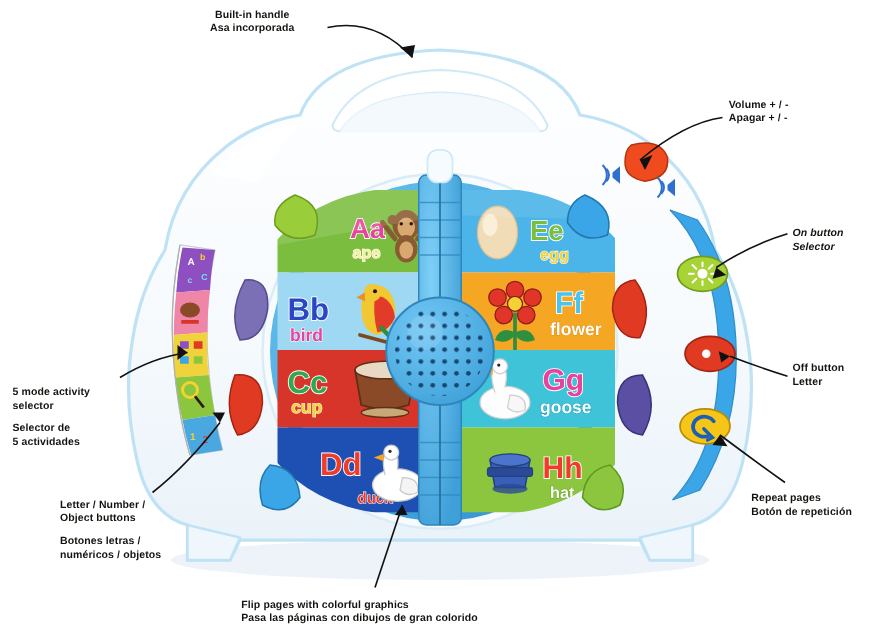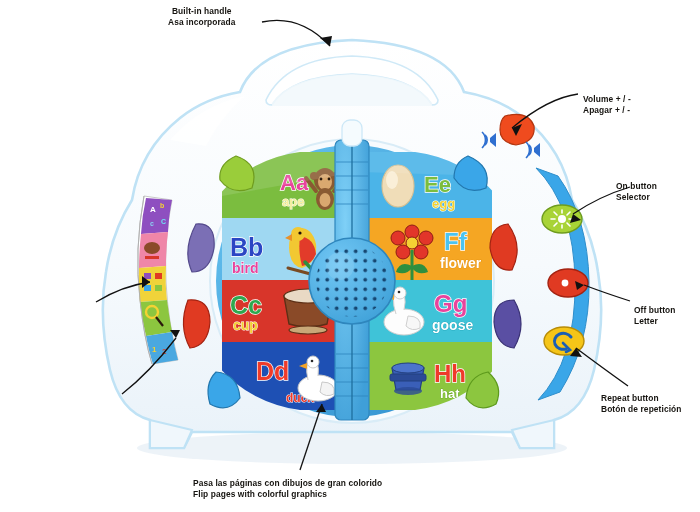--- a/index.html
+++ b/index.html
@@ -339,40 +339,54 @@
       <polygon points="176,338 180,330 170,330"></polygon>
       <polygon points="322,404 326,412 316,412"></polygon>
     </g>
   </svg>
 
   <div class="callout" style="left:168px;top:6px;text-align:center;">
     <span class="ln">Built-in handle</span>
     <span class="ln">Asa incorporada</span>
   </div>
 
-  <div class="callout" style="left:583px;top:78px;margin-top:16px;">
+  <div class="callout" style="left:583px;top:78px;">
     <span class="ln">Volume + / -</span>
     <span class="ln">Apagar + / -</span>
   </div>
 
-  <div class="callout" style="left:616px;top:181px;">
+  <div class="callout" style="left:634px;top:181px;font-style:italic;">
     <span class="ln">On button</span>
     <span class="ln">Selector</span>
   </div>
 
-  <div class="callout" style="left:634px;top:305px;">
+  <div class="callout" style="left:634px;top:289px;">
     <span class="ln">Off button</span>
     <span class="ln">Letter</span>
   </div>
 
   <div class="callout" style="left:601px;top:393px;">
-    <span class="ln">Repeat button</span>
+    <span class="ln">Repeat pages</span>
     <span class="ln">Botón de repetición</span>
   </div>
 
-
+  <div class="callout" style="left:10px;top:308px;">
+    <span class="ln">5 mode activity</span>
+    <span class="ln">selector</span>
+    <span class="ln" style="height:6px;"></span>
+    <span class="ln">Selector de</span>
+    <span class="ln">5 actividades</span>
+  </div>
+
+  <div class="callout" style="left:48px;top:398px;">
+    <span class="ln">Letter / Number /</span>
+    <span class="ln">Object buttons</span>
+    <span class="ln" style="height:6px;"></span>
+    <span class="ln">Botones letras /</span>
+    <span class="ln">numéricos / objetos</span>
+  </div>
 
   <div class="callout" style="left:193px;top:478px;">
+    <span class="ln">Flip pages with colorful graphics</span>
     <span class="ln">Pasa las páginas con dibujos de gran colorido</span>
-    <span class="ln">Flip pages with colorful graphics</span>
   </div>
 
 </div>
 
 </body></html>

